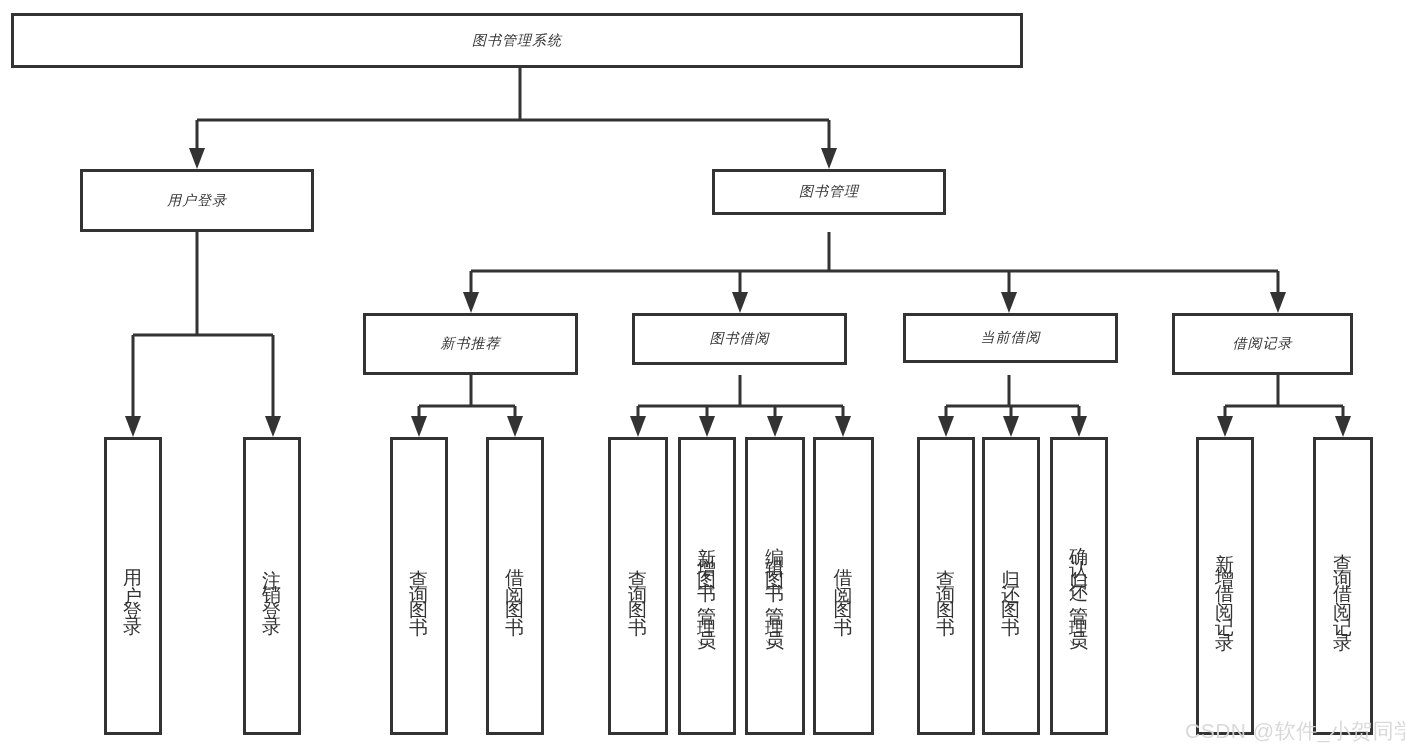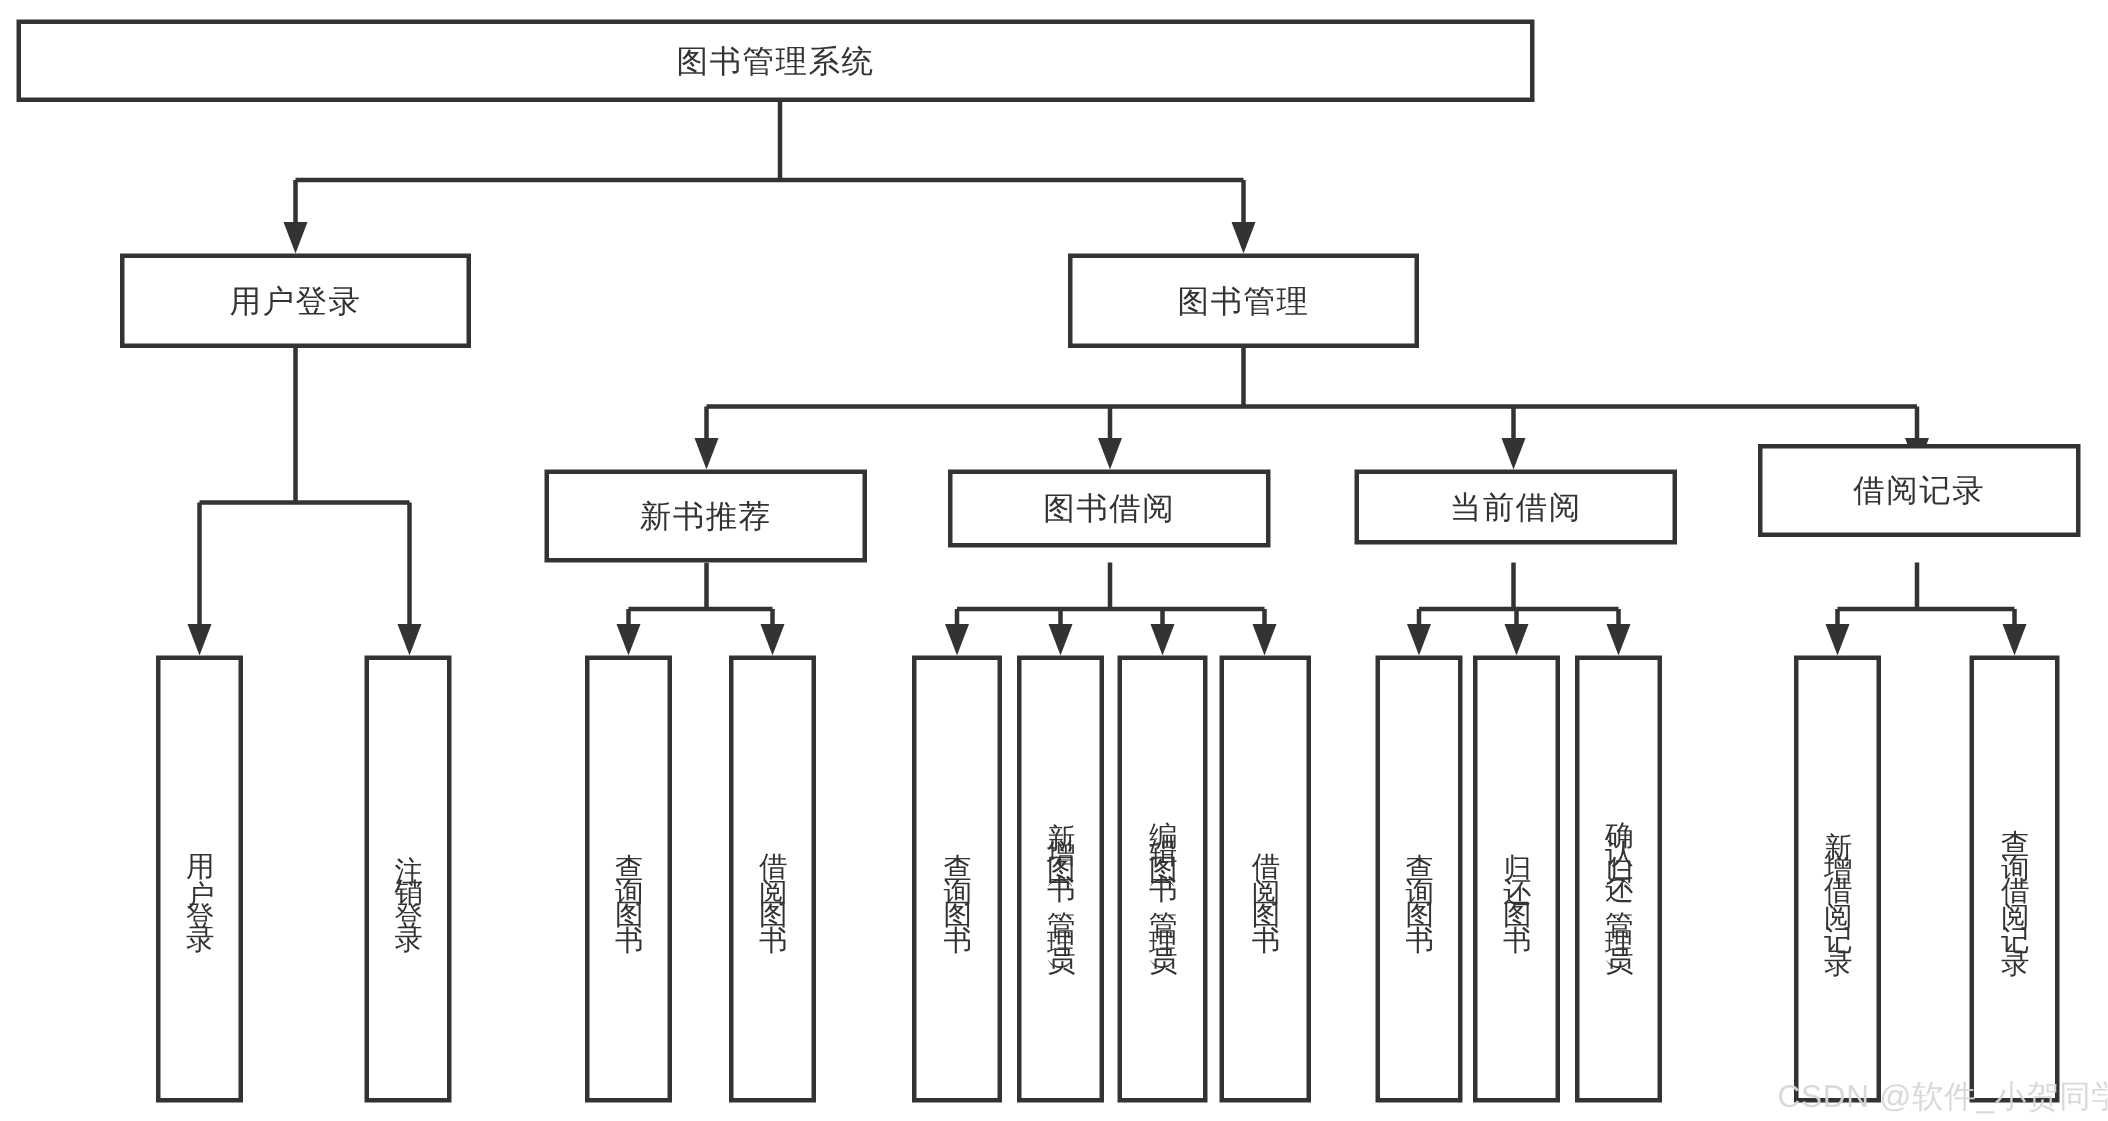--- a/index.html
+++ b/index.html
@@ -15,21 +15,21 @@
     position:absolute;
     box-sizing:border-box;
     border:3px solid #333333;
     background:#ffffff;
     color:#333333;
     display:flex;
     align-items:center;
     justify-content:center;
     z-index:2;
   }
-  .hbox{font-size:21px;letter-spacing:1px;}
+  .hbox{font-size:14px;letter-spacing:1px;font-style:italic;}
   .vbox{width:58px;top:437px;height:298px;}
   .vbox .vtext{
     writing-mode:vertical-rl;
     text-orientation:mixed;
     font-size:19px;
     letter-spacing:16px;
     line-height:1;
     white-space:nowrap;
   }
   .vbox .vtext.tight{letter-spacing:12px;}
@@ -82,34 +82,34 @@
       </g>
   </svg>
 
   <div class="box hbox" style="left:11px;top:13px;width:1012px;height:55px;">
     <span>图书管理系统</span>
   </div>
 
   <div class="box hbox" style="left:80px;top:169px;width:234px;height:63px;">
     <span>用户登录</span>
   </div>
-  <div class="box hbox" style="left:712px;top:169px;width:234px;height:63px;">
+  <div class="box hbox" style="left:712px;top:169px;width:234px;height:46px;">
     <span>图书管理</span>
   </div>
 
   <div class="box hbox" style="left:363px;top:313px;width:215px;height:62px;">
     <span>新书推荐</span>
   </div>
   <div class="box hbox" style="left:632px;top:313px;width:215px;height:52px;">
     <span>图书借阅</span>
   </div>
   <div class="box hbox" style="left:903px;top:313px;width:215px;height:50px;">
     <span>当前借阅</span>
   </div>
-  <div class="box hbox" style="left:1172px;top:296px;width:215px;height:62px;">
+  <div class="box hbox" style="left:1172px;top:313px;width:181px;height:62px;">
     <span>借阅记录</span>
   </div>
 
   <div class="box vbox" style="left:104px;">
     <span class="vtext">用户登录</span>
   </div>
   <div class="box vbox" style="left:243px;">
     <span class="vtext">注销登录</span>
   </div>
 

